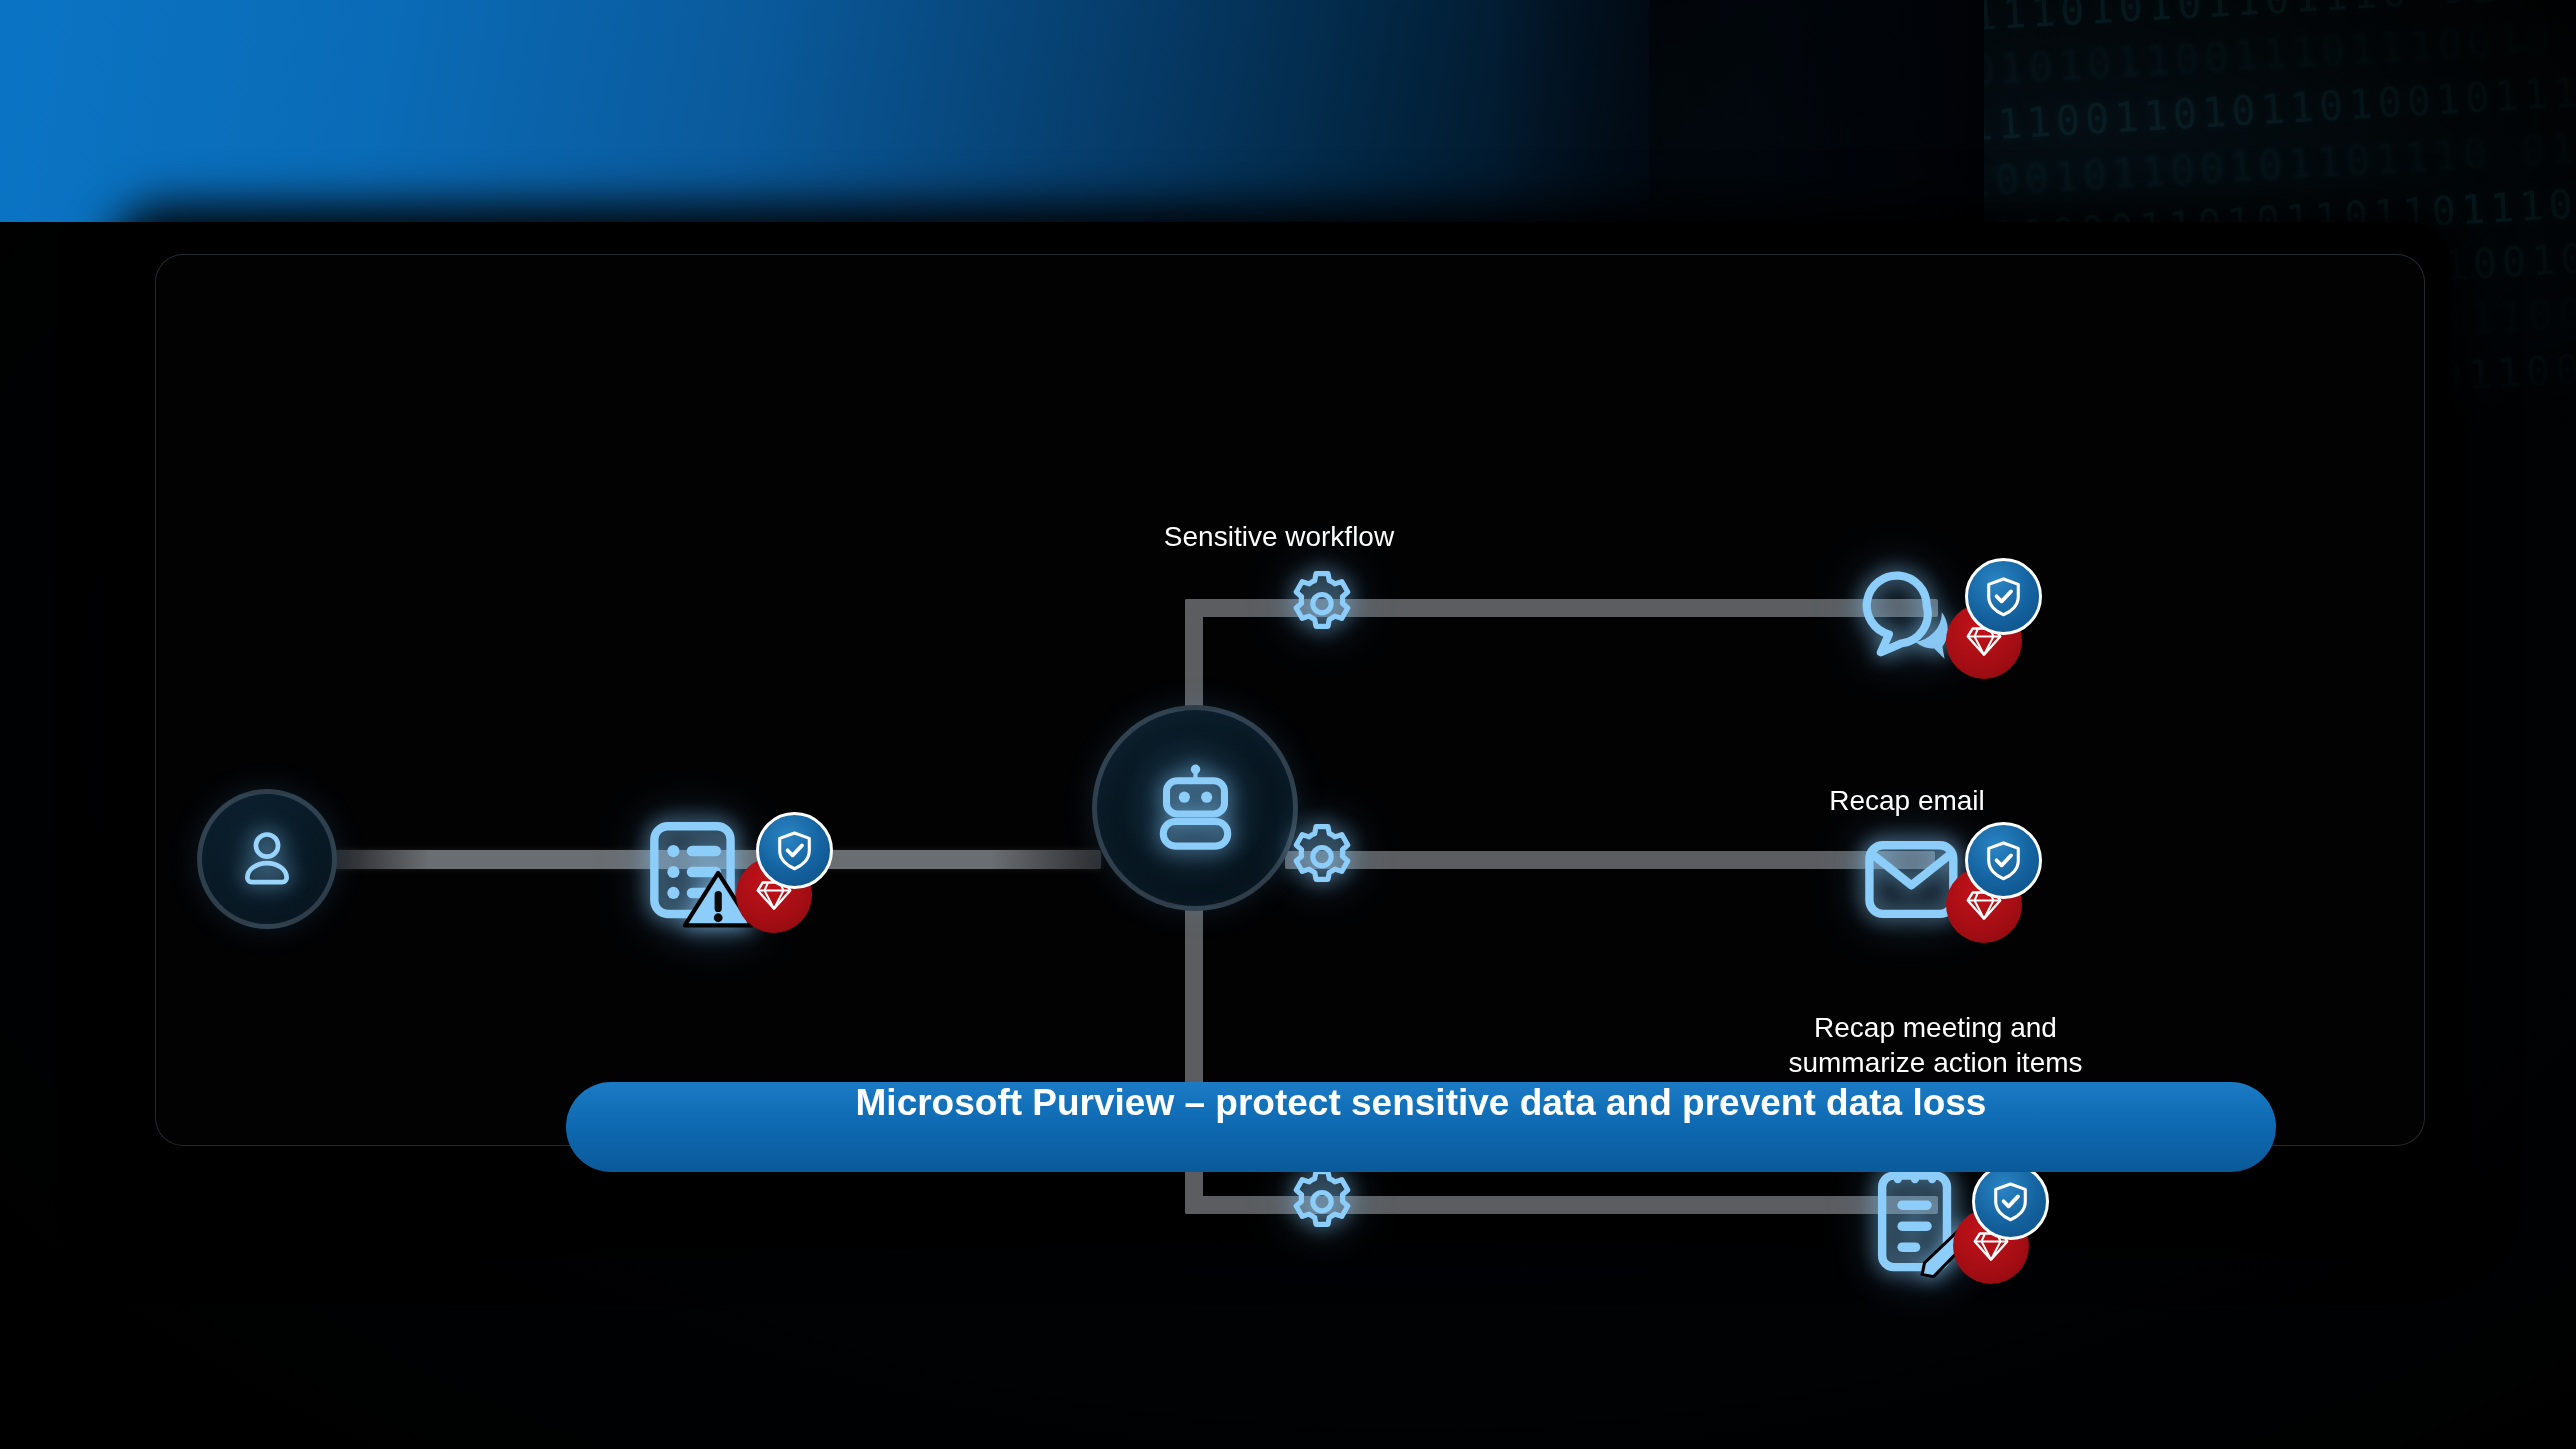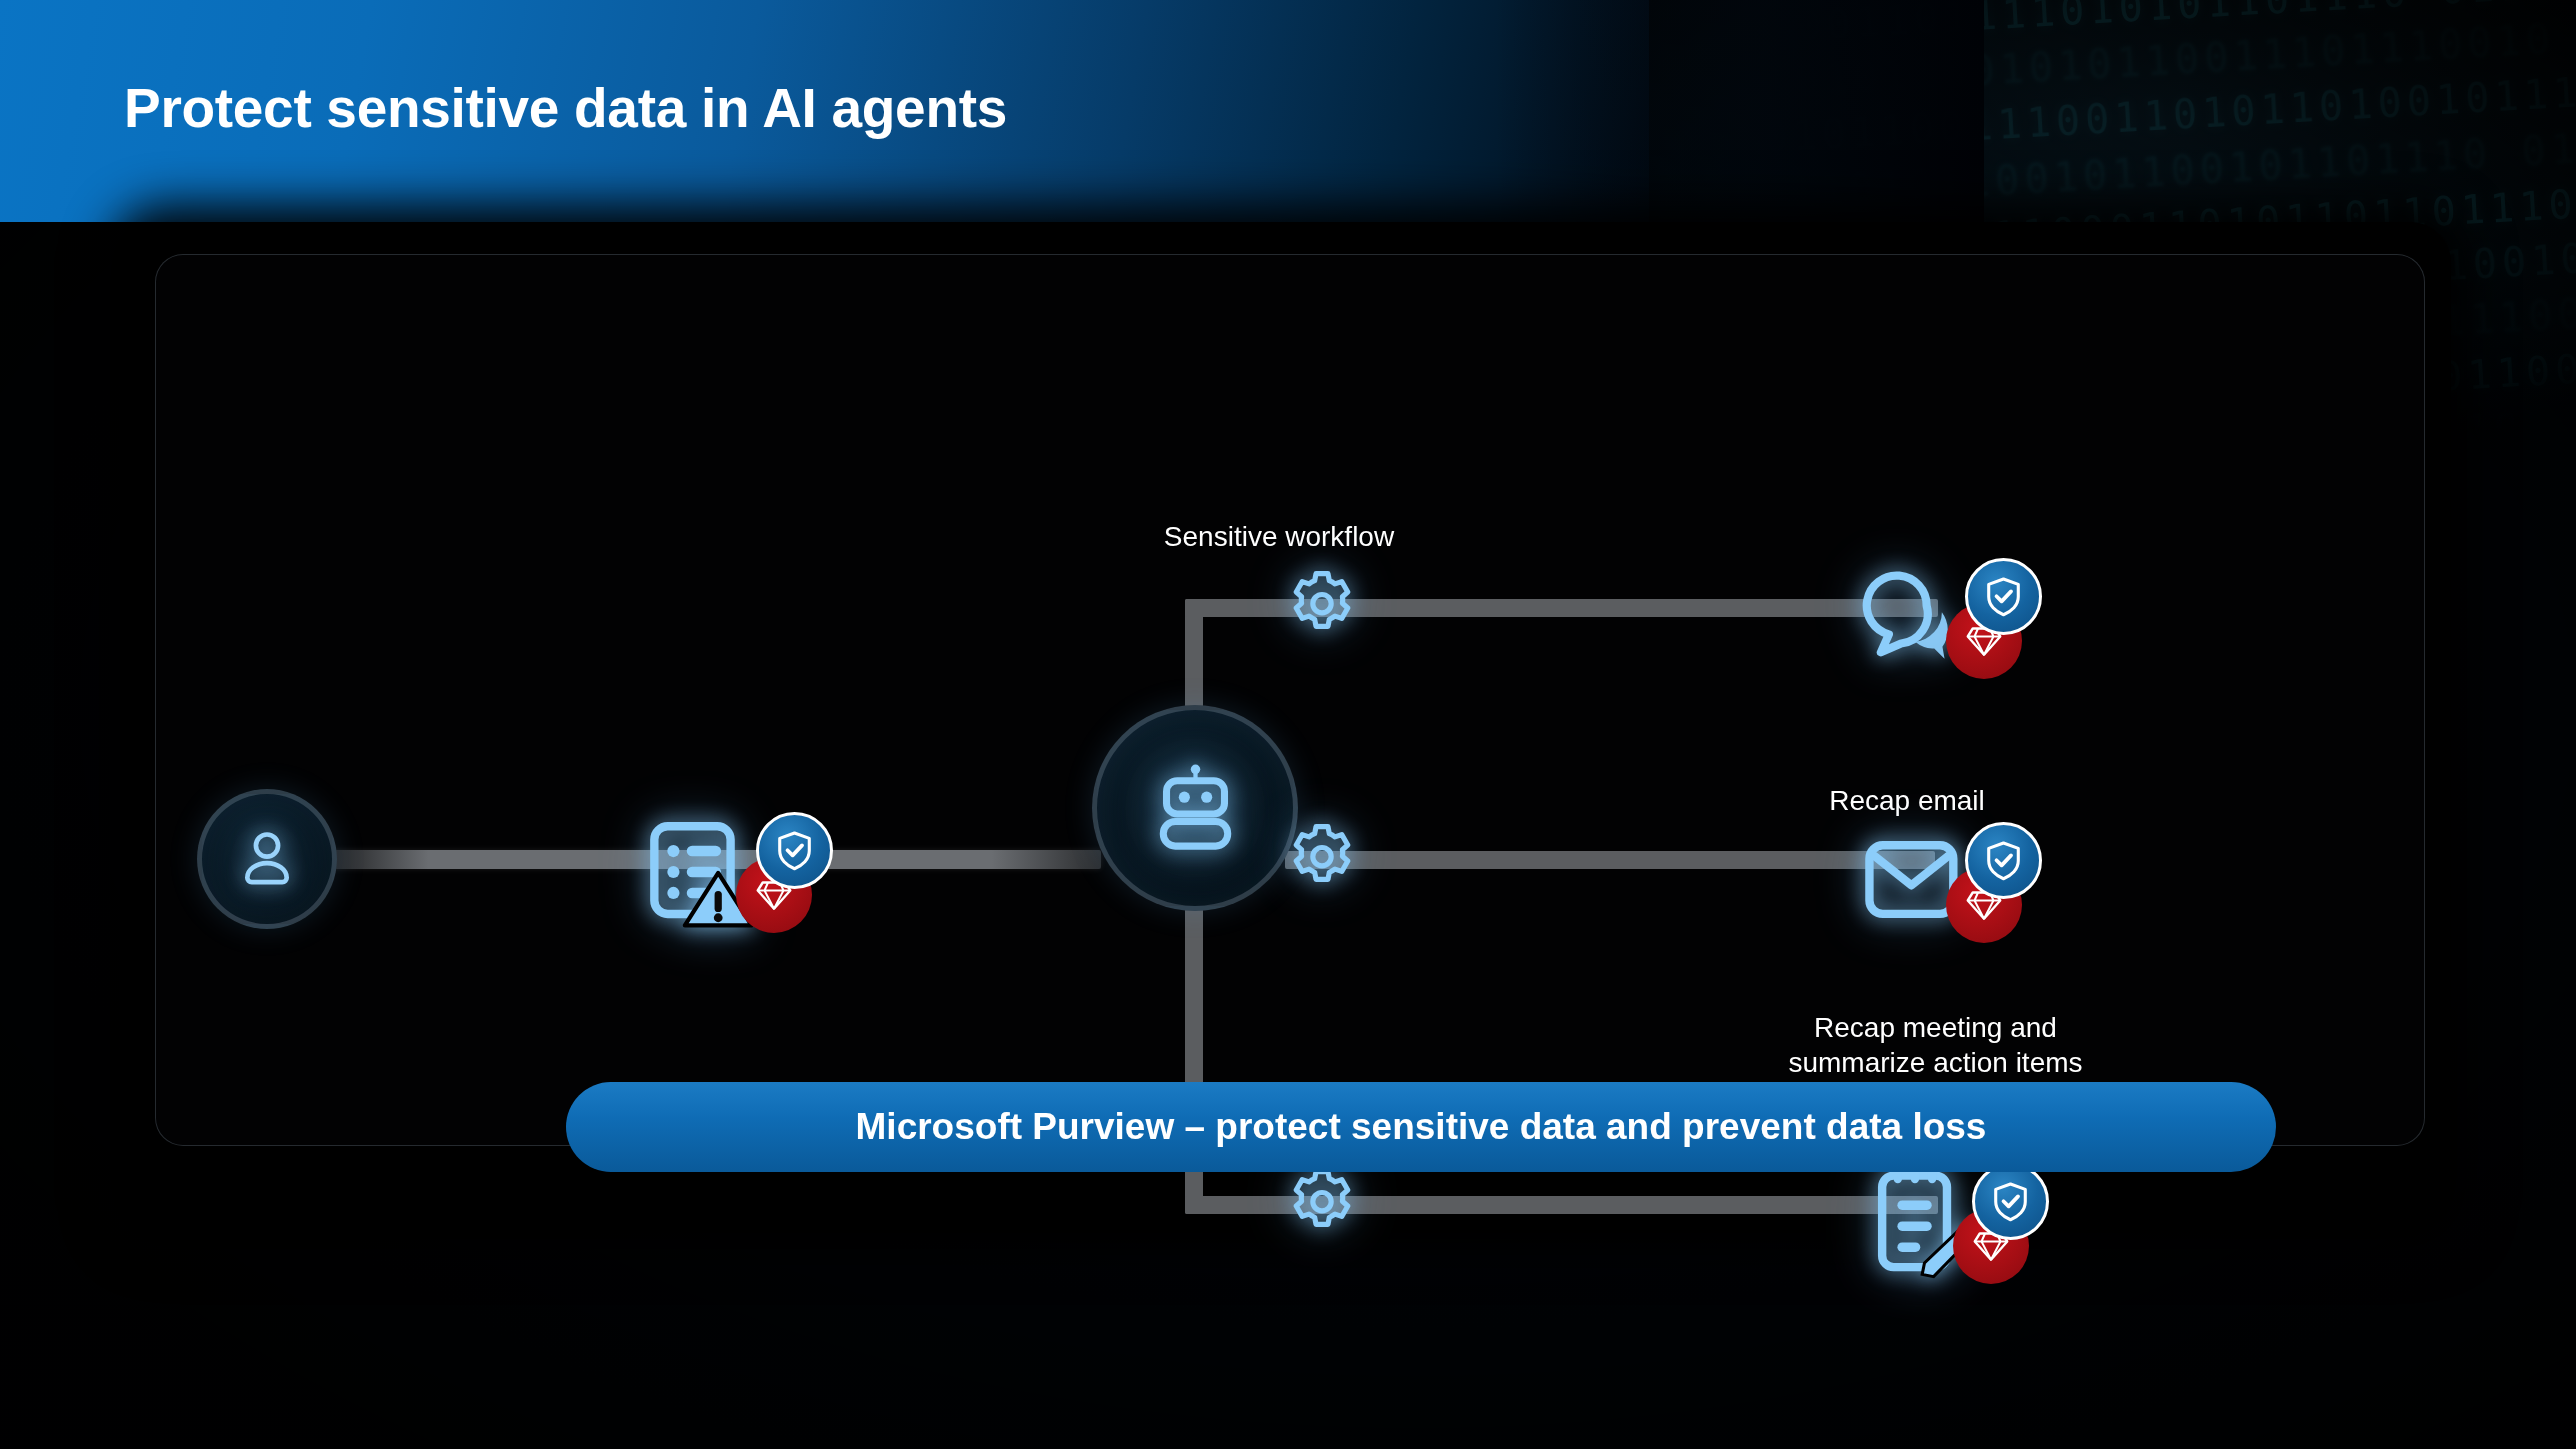--- a/index.html
+++ b/index.html
@@ -209,21 +209,21 @@
   }
   .callout-interactions { left: 551px; top: 482px; width: 500px; height: 95px; }
   .callout-actions { left: 2125px; top: 545px; width: 283px; height: 294px; font-size: 28px; }
 
   
   .purview-banner {
     left: 440px; top: 860px;
     width: 1710px; height: 90px;
     border-radius: 45px;
     background: linear-gradient(180deg, #1b7bc4 0%, #0f6cb5 40%, #0a5a9a 100%);
-    display: flex; align-items: center; justify-content: center;
+    display: flex; align-items: flex-start; justify-content: center;
     color: #ffffff;
     font-size: 37px;
     font-weight: 700;
     z-index: 9;
     white-space: nowrap;
   }
 </style>
 </head>
 <body>
 
@@ -242,21 +242,20 @@
       <div class="brow dim" style="margin-left: 36px;">011010110010110111001101011011100</div>
       <div class="brow mid" style="margin-left: -43px;">1101001101100011010110111011001011</div>
       <div class="brow dim" style="margin-left: -19.3px;">0110101100101101110011010110111001</div>
       <div class="brow lit" style="margin-left: 4.5px;">011010011011000110101101110110 010</div>
       <div class="brow lit" style="margin-left: 28px;">0110011001101111010101101110 0110</div>
       <div class="brow dim" style="margin-left: -51px;">01101101011001010110011101110010</div>
     </div>
   <div class="bg-vignette"></div>
 
   <div class="header-wedge"></div>
-  <div class="page-title">Protect sensitive data in AI agents</div>
 
 
   <div class="panel-outer"></div>
   <div class="panel-inner"></div>
 
   <div class="diagram">
 
     <div class="conn conn-glow" style="left:193px; top:628px; width:782px; height:19.3px;
                 background:linear-gradient(90deg,rgba(120,125,130,.18) 0%,#6a6d71 14%,#6a6d71 86%,rgba(120,125,130,.35) 100%);"></div>
 

